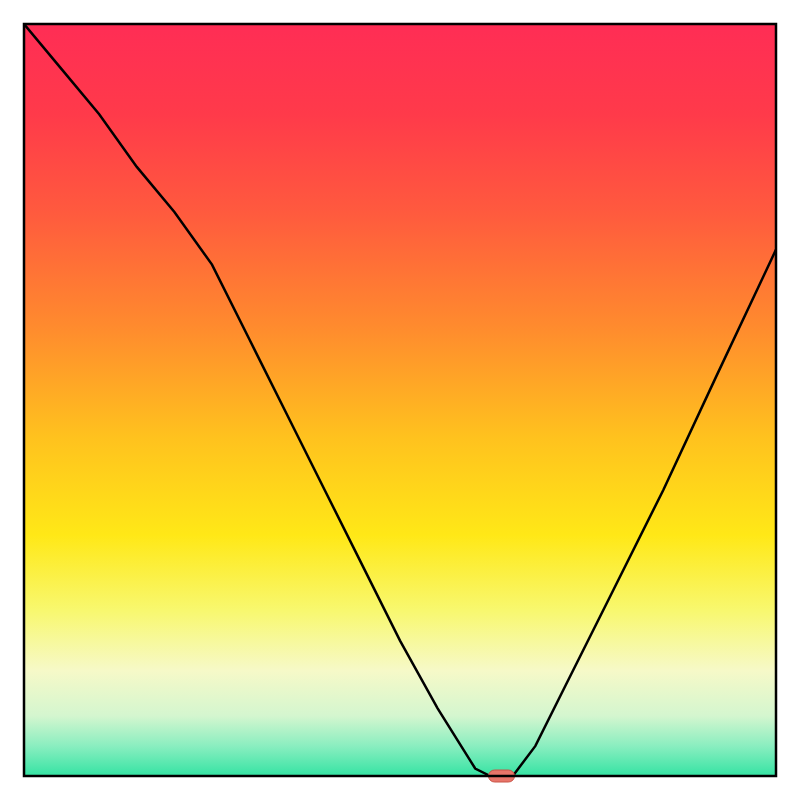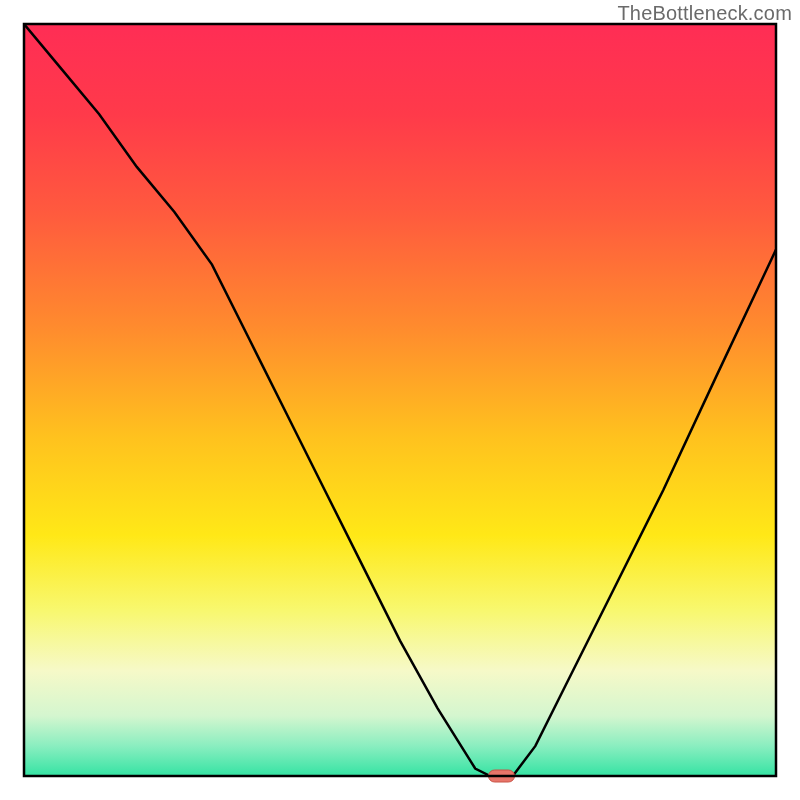--- a/index.html
+++ b/index.html
@@ -57,14 +57,13 @@
 
     <rect x="24" y="24" width="752" height="752" fill="url(#bg-grad)"></rect>
 
     <path id="curve-path" fill="none" stroke-width="2.5" clip-path="url(#plot-clip)" d="M24.0 24.0 L61.6 69.1 L99.2 114.2 L136.8 166.9 L174.4 212.0 L212.0 264.6 L249.6 339.8 L287.2 415.0 L324.8 490.2 L362.4 565.4 L400.0 640.6 L437.6 708.3 L475.2 768.5 L490.2 776.0 L512.8 776.0 L535.4 745.9 L565.4 685.8 L610.6 595.5 L663.2 490.2 L715.8 377.4 L776.0 249.6" stroke="#000000"></path>
 
     <rect id="marker" rx="6" ry="6" height="12" x="488.5" y="770.0" width="26" fill="#e8756a" stroke="#c95447" stroke-width="1"></rect>
 
     <rect x="24" y="24" width="752" height="752" fill="none" stroke-width="2.5" stroke="#000000"></rect>
   </svg>
 
-  <div class="attribution">TheBottleneck.com</div>
 </div>
 
 </body></html>

